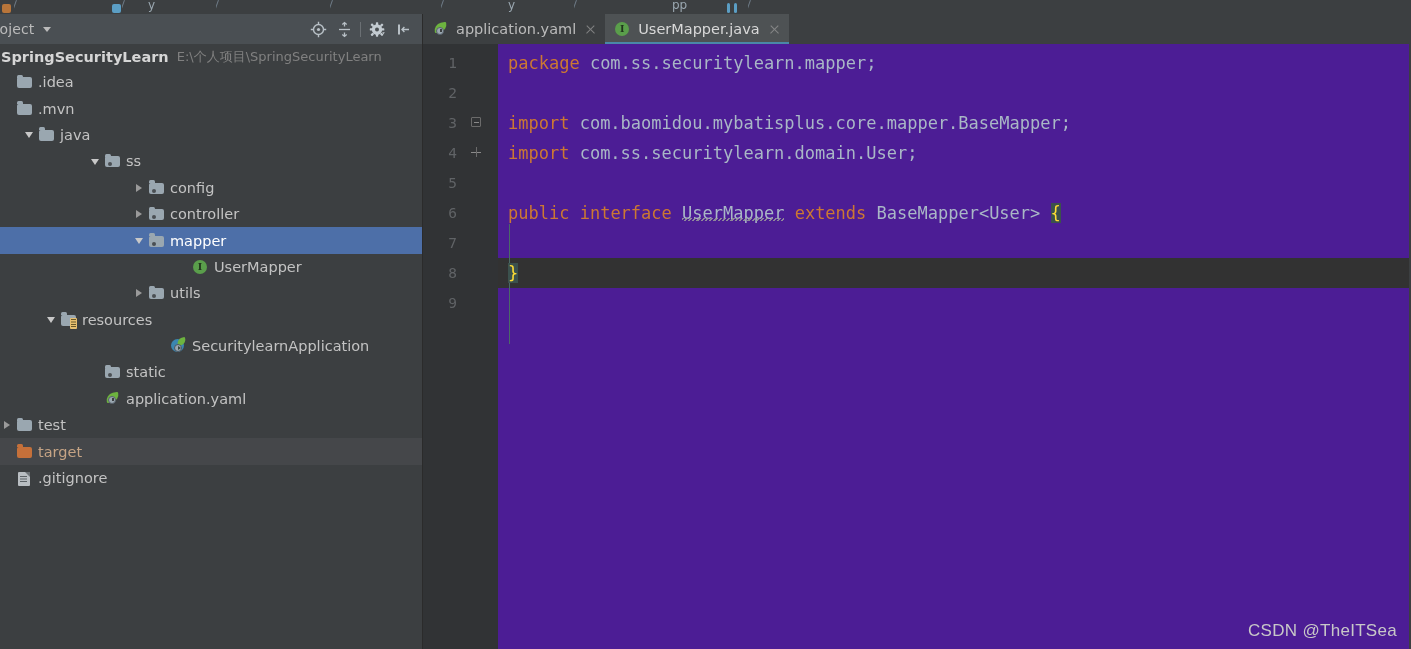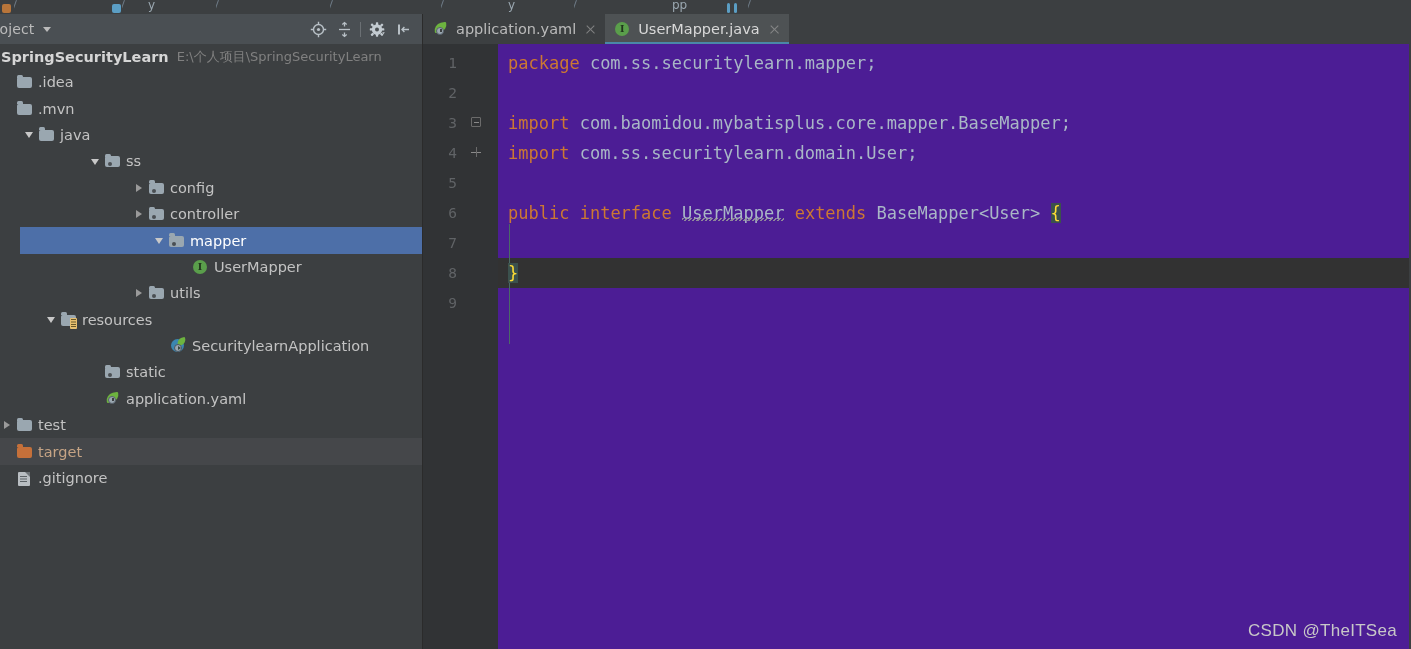--- a/index.html
+++ b/index.html
@@ -32,21 +32,21 @@
   .tbtn{width:26px;height:26px;display:flex;align-items:center;justify-content:center;position:relative;}
   .tbtn svg{display:block;}
   .vsep{width:1px;height:15px;background:#6b7074;margin:0 3px;}
 
   .proj-root{height:25px;flex:0 0 25px;display:flex;align-items:center;background:#3c3f41;padding-left:1px;white-space:nowrap;overflow:hidden;}
   .proj-root .rname{font-weight:bold;color:#d6d6d6;font-size:14.5px;}
   .proj-root .rpath{color:#808080;font-size:13px;margin-left:8px;}
 
   .tree{flex:1 1 auto;overflow:hidden;background:#3c3f41;position:relative;}
   .trow{height:26.4px;display:flex;align-items:center;white-space:nowrap;position:relative;}
-  .trow.sel{background:#4d6fa8;margin-left:20px;}
+  .trow.sel{background:#4d6fa8;}
   .trow.hov{background:#45474a;}
   .trow .lbl{font-size:14.5px;color:#c3c3c3;margin-left:5px;}
   .trow.sel .lbl{color:#ffffff;}
   .trow.excl .lbl{color:#c6a485;}
   .arrow{width:13px;height:13px;position:relative;flex:0 0 13px;}
   .arrow.r::after{content:"";position:absolute;left:3px;top:2.5px;border-top:4.5px solid transparent;border-bottom:4.5px solid transparent;border-left:6.5px solid #9a9a9a;}
   .arrow.d::after{content:"";position:absolute;left:1.5px;top:4px;border-left:4.5px solid transparent;border-right:4.5px solid transparent;border-top:6.5px solid #c8c8c8;}
   .arrow.none::after{content:none;}
   .ico{width:16px;height:16px;flex:0 0 16px;position:relative;margin-left:3px;}
 

